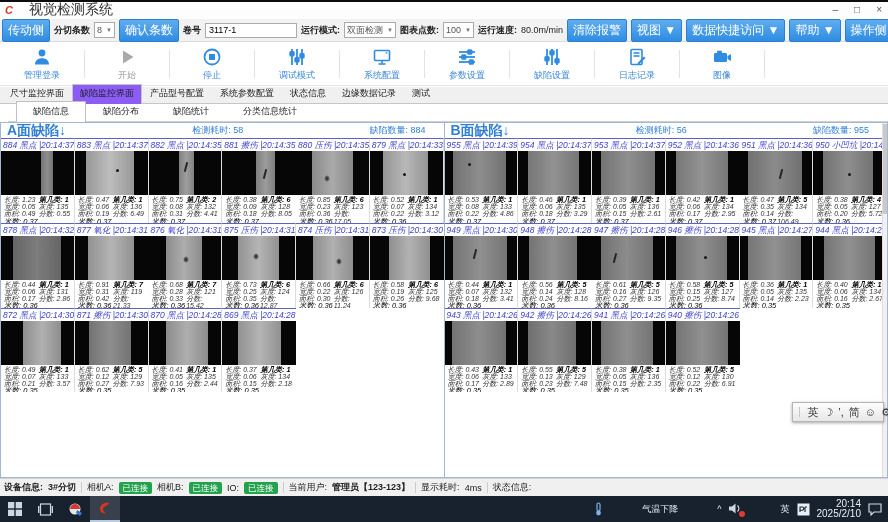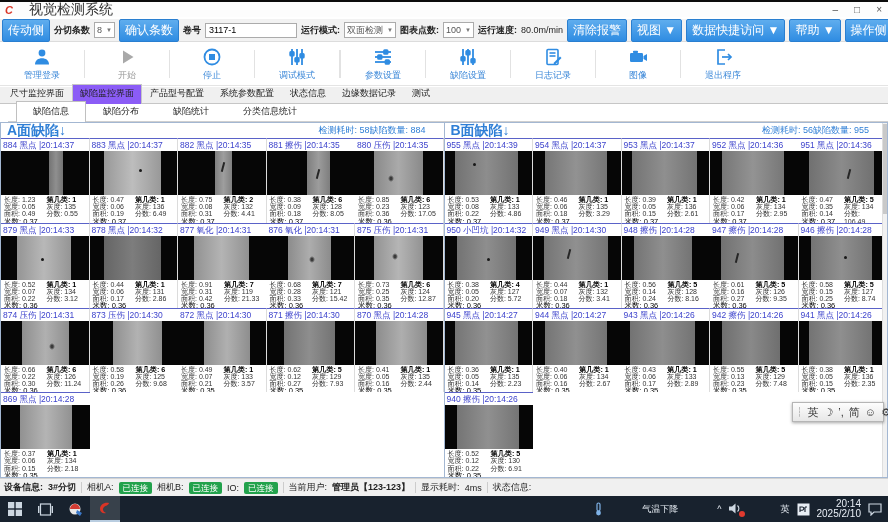--- a/index.html
+++ b/index.html
@@ -41,23 +41,23 @@
   #subtabs { position:absolute; top:104px; left:8px; right:0; height:18px; background:#fff; border-bottom:1px solid #cfcfcf; display:flex; align-items:flex-end; padding-left:8px; font-size:9px; }
   .stab { padding:3px 16px 3px; cursor:pointer; white-space:nowrap; border:1px solid transparent; border-bottom:none; }
   .stab.active { border-color:#c0c0c0; background:#fff; margin-bottom:-1px; padding-bottom:4px; }
 
   
   #panels { position:absolute; top:122px; left:0; right:0; height:356px; display:flex; }
   .panel { flex:1; min-width:0; border:1px solid #a3b7d2; display:flex; flex-direction:column; position:relative; background:#fff; }
   .panel + .panel { border-left:none; }
   .panel-header { height:15px; display:flex; align-items:center; padding:0 6px; font-size:9px; color:#2f7fd6; flex:none; }
   .panel-title { font-weight:bold; font-size:14px; }
-  .ph-mid { flex:1; text-align:right; }
+  .ph-mid { flex:1; text-align:center; }
   .ph-right { margin-right:12px; }
-  .grid { flex:1; display:grid; grid-template-columns:repeat(5,1fr); grid-template-rows:repeat(4,1fr); min-height:0; }
+  .grid { flex:1; display:grid; grid-template-columns:repeat(6,1fr); grid-template-rows:repeat(4,1fr); min-height:0;font-style:italic; }
   .cell { border-top:1px solid #5a62c8; border-right:1px solid #dcdcdc; display:flex; flex-direction:column; overflow:hidden; min-width:0; cursor:pointer; }
   .cell:nth-child(4n) { border-right:none; }
   .cell-header { font-size:8.5px; color:#3d43cc; height:12px; line-height:12px; padding:0 2px; white-space:nowrap; overflow:hidden; }
   .cell-img { height:44px; position:relative; overflow:hidden; flex:none; }
   .band { position:absolute; top:0; bottom:0; }
   .mk { position:absolute; }
   .mk-dot { width:3px; height:3px; background:#181818; border-radius:50%; }
   .mk-streak { width:2px; height:10px; background:#262626; transform:rotate(14deg); }
   .mk-speck { width:6px; height:7px; background:radial-gradient(#3a3a3a 25%, rgba(0,0,0,0) 70%); }
   .cell-info { flex:1; display:flex; font-size:7px; line-height:7.2px; padding:1px 3px 0; color:#333; overflow:hidden; }
@@ -168,20 +168,31 @@
           <line x1="10" y1="2" x2="10" y2="18"></line>
           <line x1="15" y1="2" x2="15" y2="18"></line>
           <rect x="3.2" y="5" width="3.6" height="3.6" rx="0.6"></rect>
           <rect x="8.2" y="11" width="3.6" height="3.6" rx="0.6"></rect>
           <rect x="13.2" y="7" width="3.6" height="3.6" rx="0.6"></rect>
         </svg>
       </span>
       <span class="tool-label">调试模式</span>
     </div>
     <div class="tool-sep"></div>
+    <div class="tool-btn">
+      <span class="tool-ico">
+        <svg width="20" height="20" viewBox="0 0 20 20" fill="none" stroke="#2f8ce2" stroke-width="1.6">
+          <rect x="2.5" y="3.5" width="15" height="10" rx="1"></rect>
+          <line x1="10" y1="13.5" x2="10" y2="16.5"></line>
+          <line x1="6.5" y1="17" x2="13.5" y2="17"></line>
+          <circle cx="14.5" cy="5.8" r="0.9" fill="#2f8ce2" stroke="none"></circle>
+        </svg>
+      </span>
+      <span class="tool-label">系统配置</span>
+    </div>
     <div class="tool-sep"></div>
     <div class="tool-btn">
       <span class="tool-ico">
         <svg width="20" height="20" viewBox="0 0 20 20" stroke="#2f8ce2" stroke-width="1.8" fill="#2f8ce2">
           <line x1="2" y1="5" x2="18" y2="5"></line>
           <line x1="2" y1="10" x2="18" y2="10"></line>
           <line x1="2" y1="15" x2="18" y2="15"></line>
           <rect x="11" y="3.2" width="3.6" height="3.6" rx="0.6"></rect>
           <rect x="5" y="8.2" width="3.6" height="3.6" rx="0.6"></rect>
           <rect x="12.5" y="13.2" width="3.6" height="3.6" rx="0.6"></rect>
@@ -220,30 +231,20 @@
       <span class="tool-ico">
         <svg width="20" height="20" viewBox="0 0 20 20" fill="#2f8ce2">
           <rect x="2" y="6" width="13" height="9" rx="1.2"></rect>
           <polygon points="15.5,9 19,7 19,14 15.5,12"></polygon>
           <rect x="5" y="3.8" width="5" height="2.2" rx="0.8"></rect>
         </svg>
       </span>
       <span class="tool-label">图像</span>
     </div>
     <div class="tool-sep"></div>
-    <div class="tool-btn">
-      <span class="tool-ico">
-        <svg width="20" height="20" viewBox="0 0 20 20" fill="none" stroke="#2f8ce2" stroke-width="1.7">
-          <path d="M12,3 H5 v14 h7"></path>
-          <line x1="9" y1="10" x2="18" y2="10"></line>
-          <polyline points="15,7 18,10 15,13"></polyline>
-        </svg>
-      </span>
-      <span class="tool-label">退出程序</span>
-    </div>
   </div>
 
 <div id="maintabs">
     <div class="mtab">尺寸监控界面</div>
     <div class="mtab active">缺陷监控界面</div>
     <div class="mtab">产品型号配置</div>
     <div class="mtab">系统参数配置</div>
     <div class="mtab">状态信息</div>
     <div class="mtab">边缘数据记录</div>
     <div class="mtab">测试</div>

